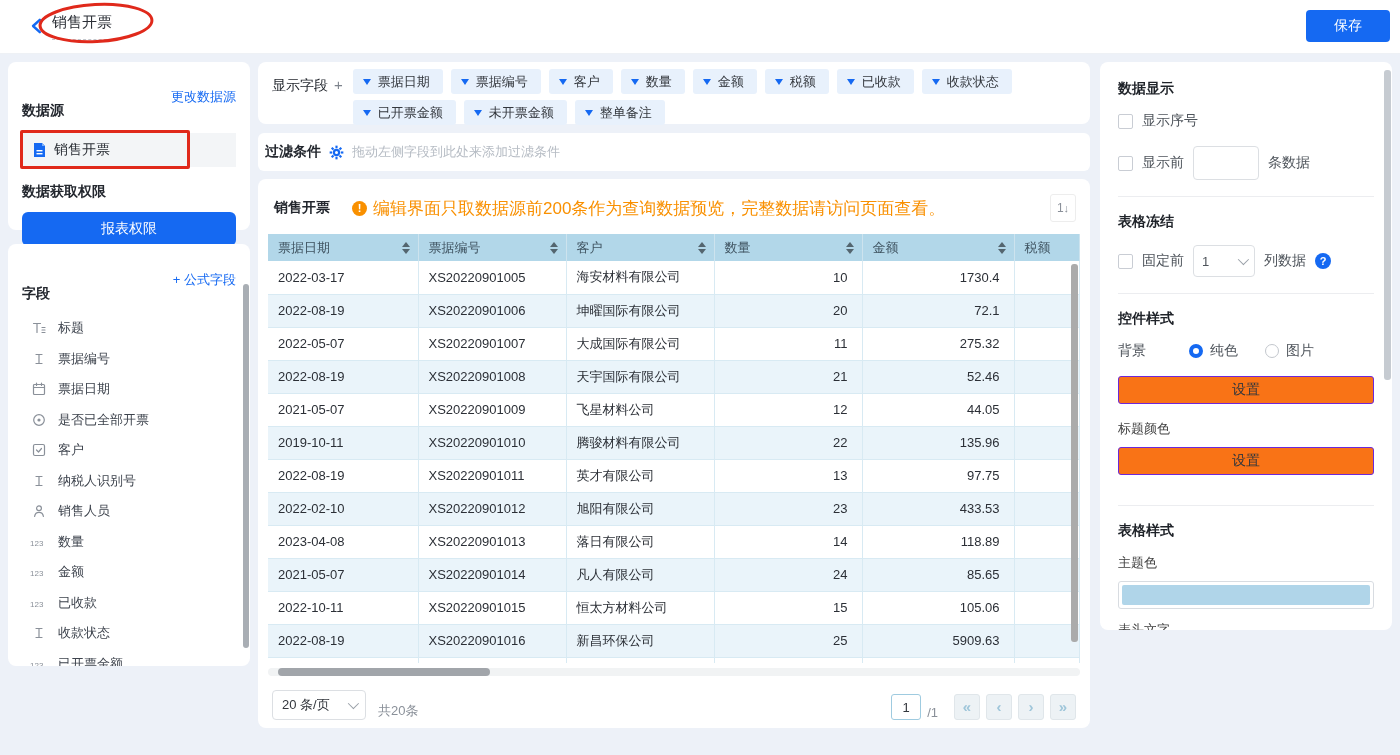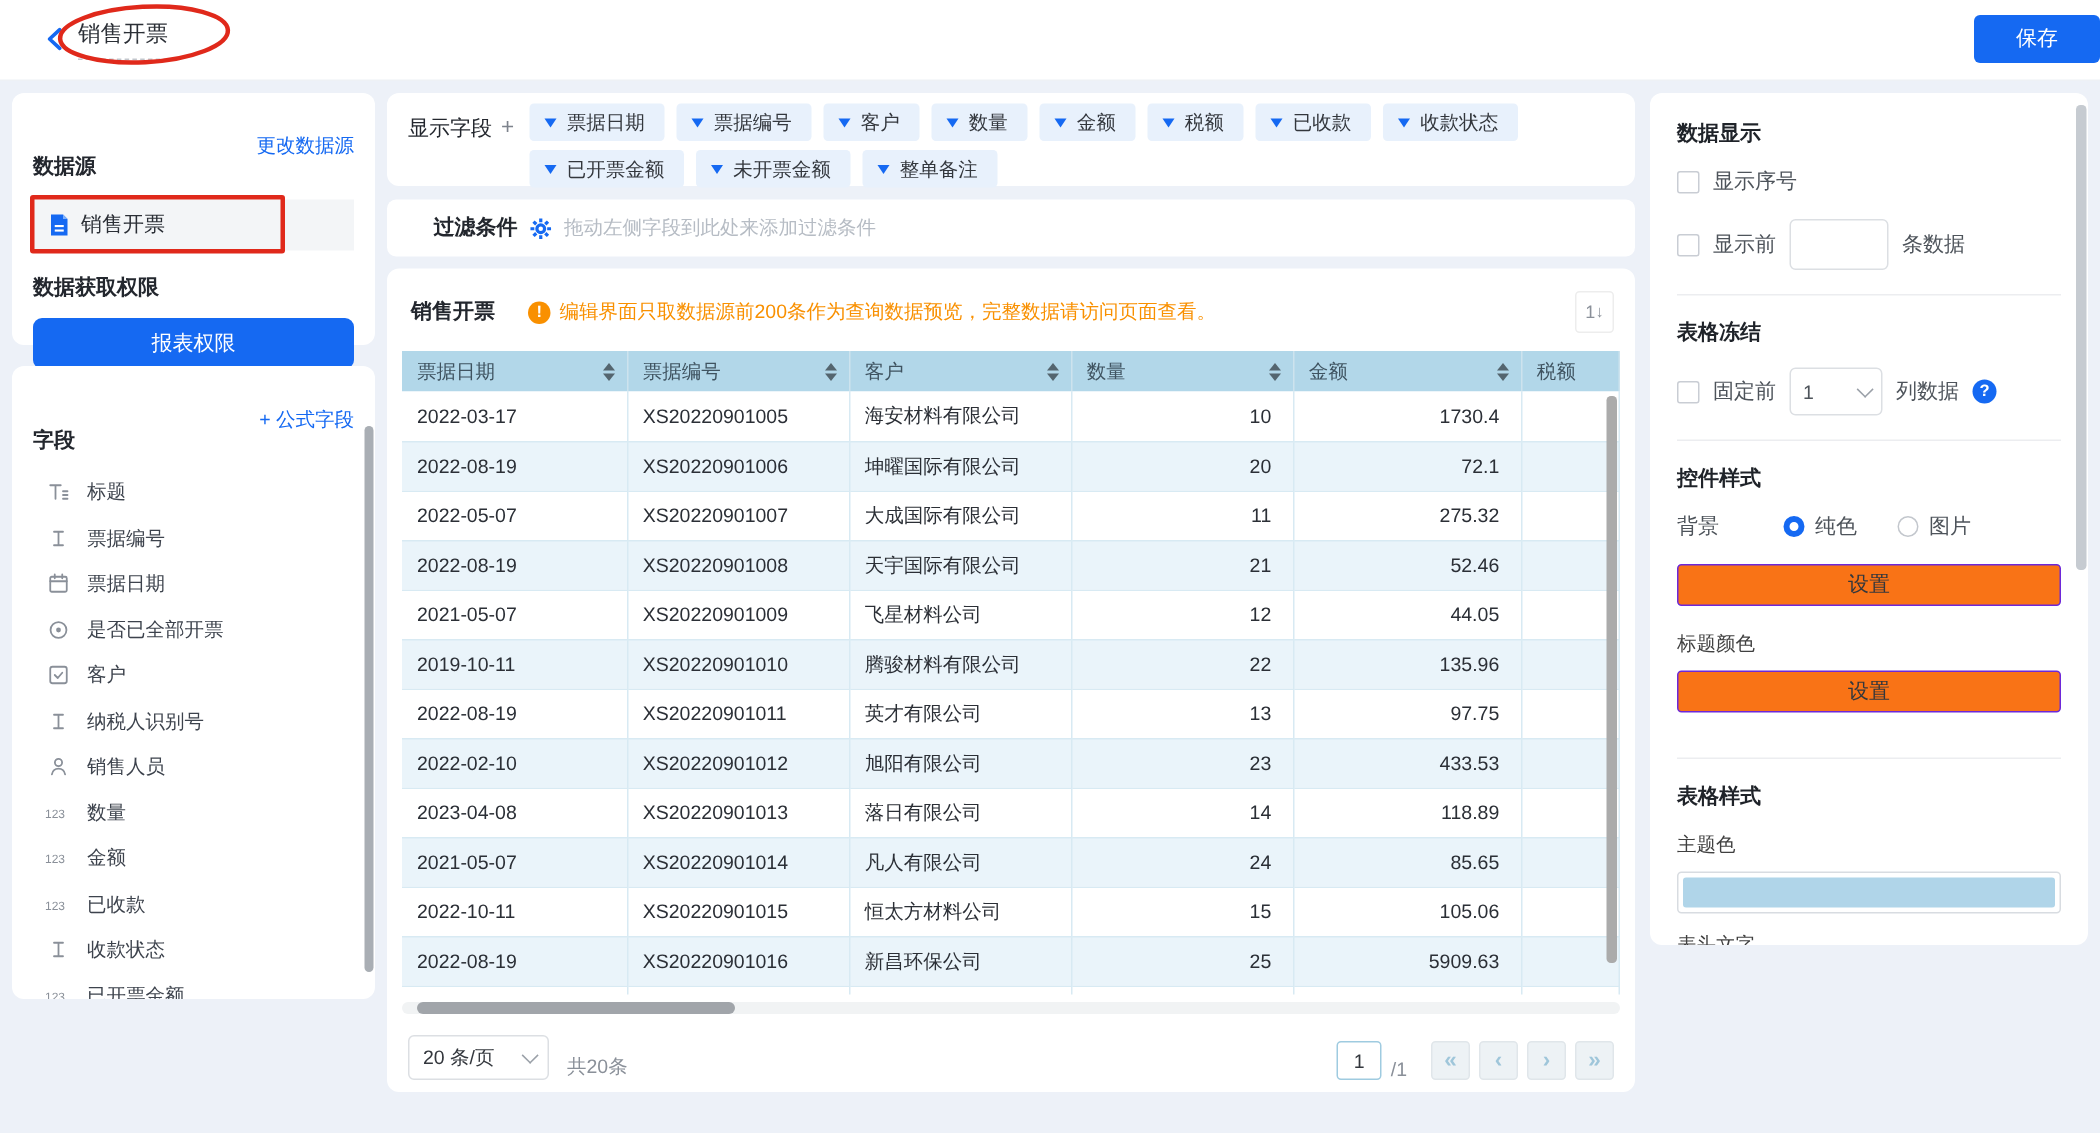--- a/index.html
+++ b/index.html
@@ -14,21 +14,21 @@
   }
   .card { background:#fff; border-radius:8px; position:absolute; }
 
   
   .topbar { position:absolute; left:0; top:0; width:1400px; height:54px;
     background:#fff; border-bottom:1px solid #eef1f5; z-index:5; }
   .back { position:absolute; left:28px; top:17px; width:18px; height:18px; cursor:pointer; }
   .pg-title { position:absolute; left:52px; top:13px; font-size:15px; color:#2b2f36;
     padding-bottom:7px; border-bottom:1px dashed #c3c7cd; }
   .ellipse-svg { position:absolute; left:34px; top:0px; pointer-events:none; }
-  .save-btn { position:absolute; right:0; top:10px; width:84px; height:32px;
+  .save-btn { position:absolute; right:10px; top:10px; width:84px; height:32px;
     background:var(--accent); color:#fff; border:none; border-radius:4px;
     font-size:14px; cursor:pointer; font-family:inherit; }
 
   
   .ds-card { left:8px; top:62px; width:242px; height:168px; padding:12px 14px; }
   .panel-row { display:flex; justify-content:space-between; align-items:center; }
   .sec-title { font-size:14px; font-weight:bold; color:#23272e;margin-top:28px; }
   .blue-link { font-size:13px; color:var(--accent); cursor:pointer; text-decoration:none; }
   .ds-item { position:relative; margin-top:13px; height:34px; background:#f3f5f7;
     display:flex; align-items:center; padding-left:10px; gap:7px; font-size:14px; color:#2b2f36; }
@@ -52,33 +52,33 @@
   .chips-card { left:258px; top:62px; width:832px; height:62px; padding:7px 14px;
     display:flex; align-items:flex-start; }
   .chips-label { font-size:14px; color:#23272e; margin-top:8px; white-space:nowrap; }
   .chips-plus { color:#7d838c; font-size:15px; margin:7px 10px 0 6px; cursor:pointer; }
   .chips-wrap { display:flex; flex-wrap:wrap; gap:6px 8px; flex:1; }
   .chip { background:#e8f1fc; border-radius:3px; height:25px; display:inline-flex;
     align-items:center; padding:0 13px 0 10px; font-size:13px; color:#33373d; cursor:pointer; }
   .chip .caret { width:0; height:0; border-left:4.5px solid transparent;
     border-right:4.5px solid transparent; border-top:6px solid var(--accent); margin-right:7px; }
 
-  .filter-card { left:258px; top:133px; width:832px; height:38px; padding:0 31px;
+  .filter-card { left:258px; top:133px; width:832px; height:38px; padding:0 7px;
     display:flex; align-items:center; gap:8px; border-radius:6px; }
   .filter-label { font-weight:bold; font-size:14px; color:#23272e; }
   .gear { width:15px; height:15px; }
   .filter-ph { color:#b6bcc4; font-size:13px; }
 
   .table-card { left:258px; top:179px; width:832px; height:549px; padding:10px; }
   .tc-head { display:flex; align-items:center; padding:5px 4px 12px 6px; }
   .tc-title { font-weight:bold; font-size:14px; color:#23272e; margin-right:22px; }
   .warn-ic { width:15px; height:15px; border-radius:50%; background:var(--warn); color:#fff;
     font-size:11px; font-weight:bold; display:inline-flex; align-items:center; justify-content:center;
     margin-right:6px; flex:none; }
-  .notice { color:var(--warn); font-size:13px; flex:1; }
+  .notice { color:var(--warn); font-size:17px; flex:1; }
   .sort-box { width:26px; height:28px; border:1px solid #ededed; border-radius:3px;
     color:#8a9099; font-size:12px; display:flex; align-items:center; justify-content:center;
     background:#fff; cursor:pointer; }
   .tbl-clip { position:relative; height:429px; overflow:hidden; }
   table { border-collapse:collapse; table-layout:fixed; width:100%; }
   col.c0{width:150px} col.c1{width:148px} col.c2{width:148px} col.c3{width:148px} col.c4{width:152px}
   thead th { background:var(--thead); height:27px; font-weight:normal; font-size:13px;
     color:#3f5360; text-align:left; padding:0 8px 0 10px; border-right:1px solid #cde3ee; }
   thead th .th-in { display:flex; align-items:center; justify-content:space-between; }
   .carets { display:inline-flex; flex-direction:column; gap:2px; cursor:pointer; }

